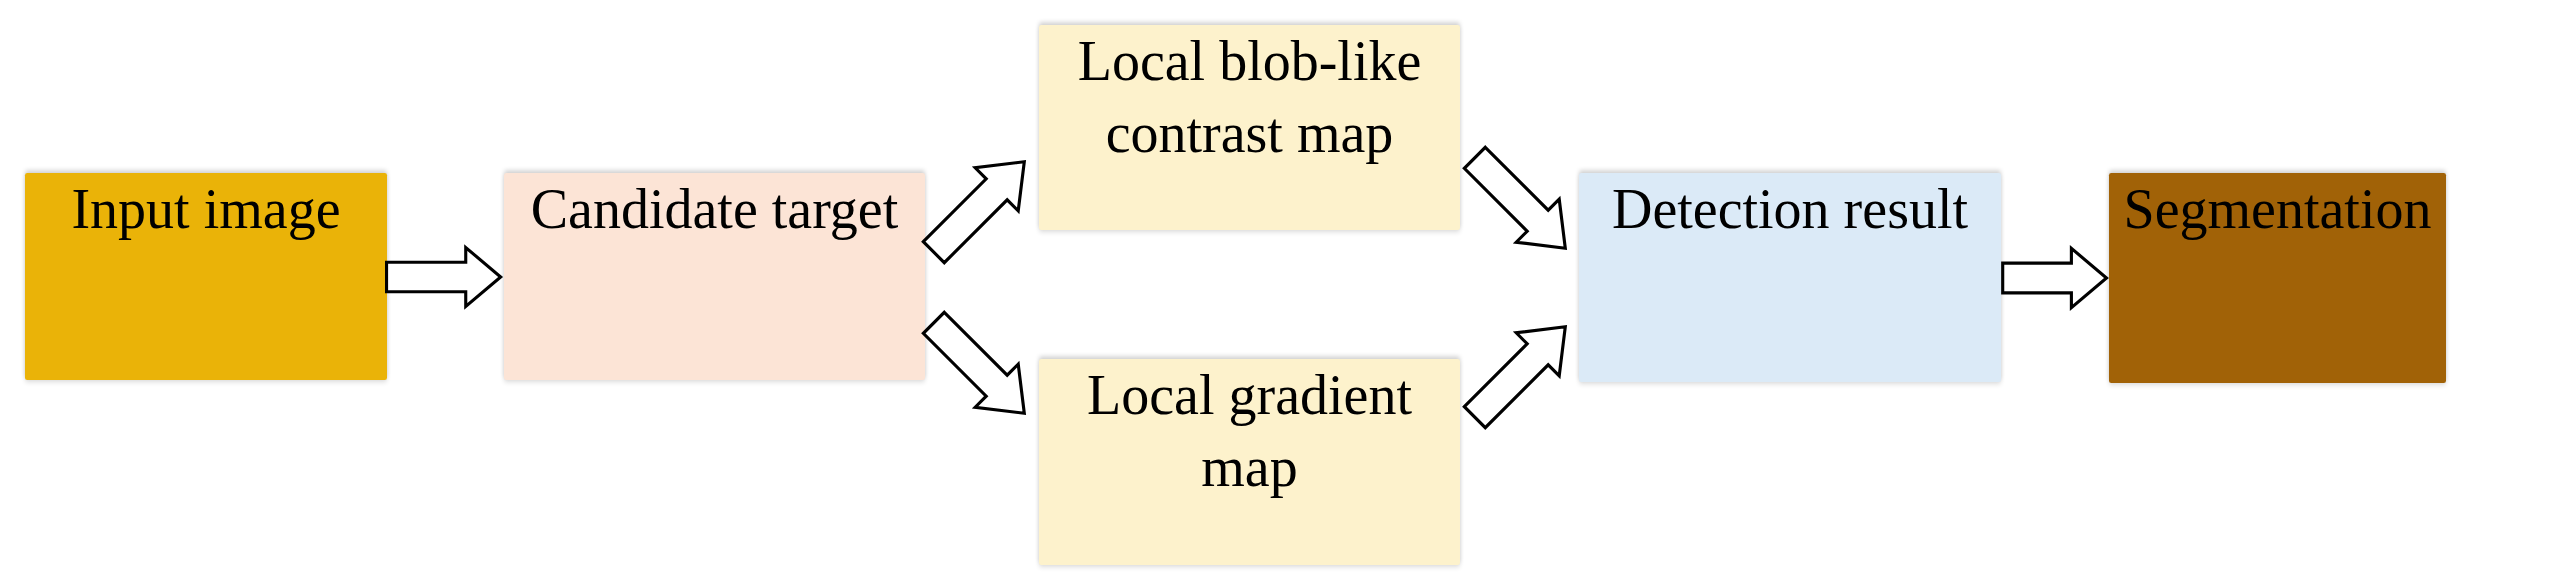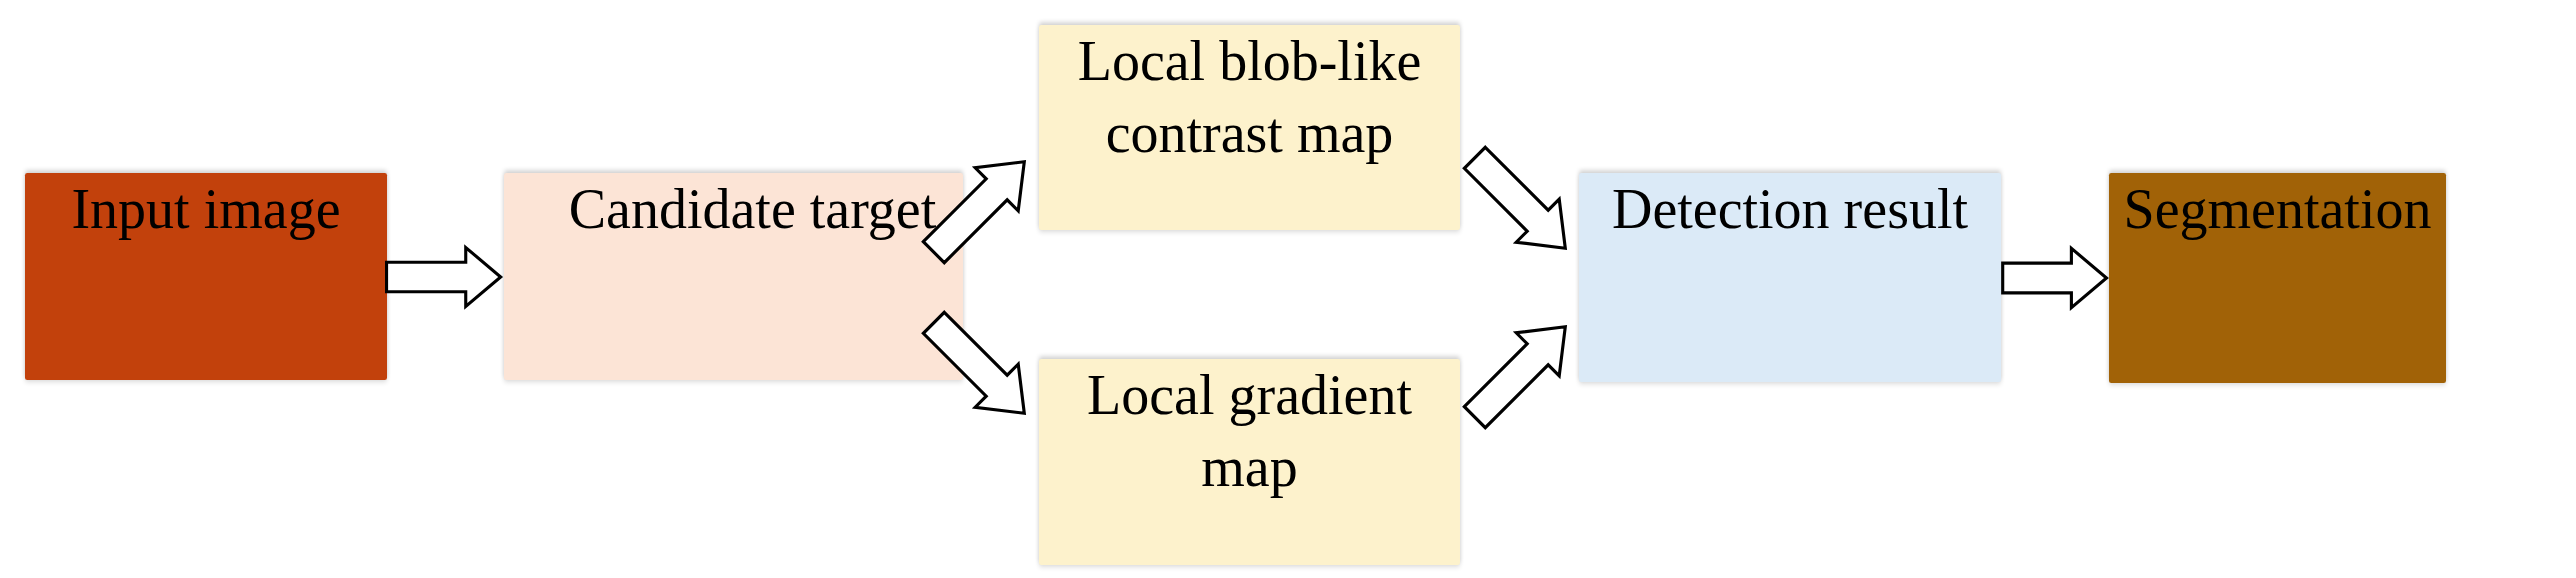--- a/index.html
+++ b/index.html
@@ -26,21 +26,21 @@
     color: #000000;
     font-size: 56px;
     line-height: 72px;
   }
   .node .line {
     display: block;
     white-space: nowrap;
   }
   
   #n-input        { left:   25px; top: 173px; width: 362px; height: 207px; }
-  #n-candidate    { left:  504px; top: 173px; width: 421px; height: 207px; padding-left: 38px; }
+  #n-candidate    { left:  504px; top: 173px; width: 421px; height: 207px; }
   #n-blob         { left: 1039px; top:  25px; width: 421px; height: 205px; }
   #n-gradient     { left: 1039px; top: 359px; width: 421px; height: 206px; }
   #n-detection    { left: 1579px; top: 173px; width: 422px; height: 209px; }
   #n-segmentation { left: 2109px; top: 173px; width: 337px; height: 210px; }
   
   .arrow {
     position: absolute;
     overflow: visible;
   }
   .arrow polygon {
@@ -54,21 +54,21 @@
   #a-candidate-grad    { left: 927px; top: 316px; }
   #a-blob-detection    { left: 1468px; top: 151px; }
   #a-grad-detection    { left: 1468px; top: 321px; }
   #a-detection-segment { left: 2001px; top: 246px; }
 </style>
 </head>
 <body>
 
 <div class="canvas">
 
-  <div class="node" id="n-input" style="background-color: #c2410c;">
+  <div class="node" id="n-input" style="background-color: #eab308;">
     <div class="node-label">
       <span class="line">Input image</span>
       <span class="line"></span>
     </div>
   </div>
 
   <div class="node" id="n-candidate" style="background-color: rgb(252, 228, 214);">
     <div class="node-label">
       <span class="line">Candidate target</span>
     </div>

